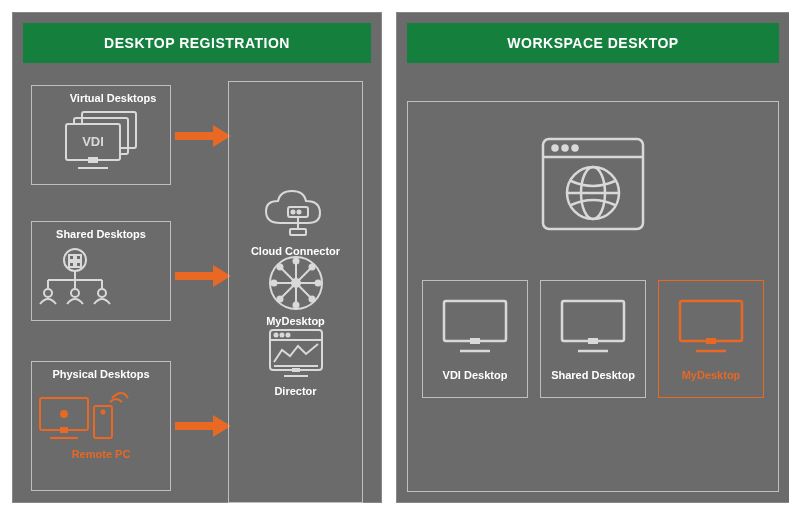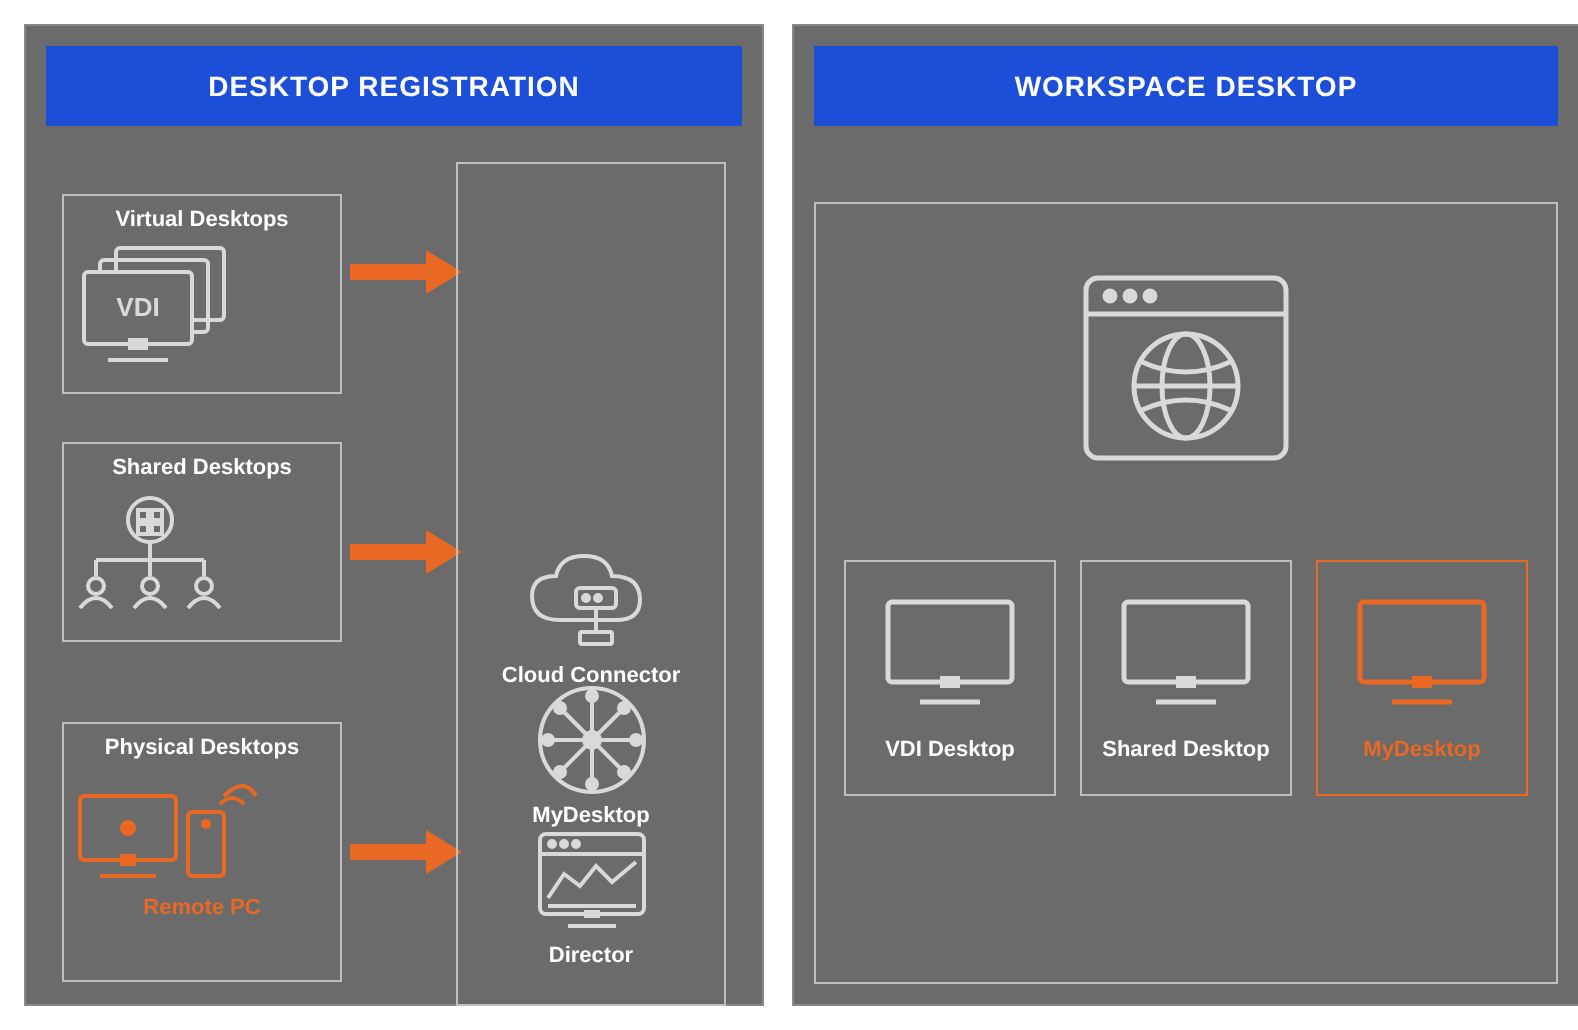--- a/index.html
+++ b/index.html
@@ -21,21 +21,21 @@
     border: 1px solid #888;
     flex: 1;
     display: flex;
     flex-direction: column;
     padding: 10px;
     position: relative;
   }
   .panel-left { flex: 0 0 370px; }
   .panel-right { flex: 0 0 377px; }
   .title-bar {
-    background: #1d4ed8;
+    background: #15803d;
     color: #fff;
     font-weight: bold;
     font-size: 14px;
     text-align: center;
     padding: 12px 6px;
     letter-spacing: 0.5px;
   }
   .left-body {
     flex: 1;
     position: relative;
@@ -61,21 +61,21 @@
   .src-box .sub { font-size: 11px; color:#e86824; font-weight:bold; margin-top:-2px;}
   .svc-col {
     position: absolute;
     right: 8px;
     top: 0;
     width: 135px;
     height: 422px;
     border: 1px solid #bfbfbf;
     display: flex;
     flex-direction: column;
-    justify-content: flex-end;
+    justify-content: center;
     align-items: center;
     padding: 18px 16px;
   }
   .svc {
     text-align: center;
     color: #fff;
     font-size: 11px;
     font-weight: bold;
   }
   .svc .ic { height: 52px; display:flex; align-items:center; justify-content:center; margin-bottom:6px;}
@@ -112,21 +112,21 @@
 </style>
 </head>
 <body>
 
 <div class="wrap">
 
   <div class="panel panel-left">
     <div class="title-bar">DESKTOP REGISTRATION</div>
     <div class="left-body">
 
-      <div class="src-box" style="top:16px;">
+      <div class="src-box" style="top:4px;padding-left:24px;">
         <div class="lbl">Virtual Desktops</div>
         <div class="ic">
           <svg width="96" height="62" viewBox="0 0 96 62">
             <g fill="none" stroke="#d9d9d9" stroke-width="2">
               <rect x="26" y="2" width="54" height="36" rx="2"></rect>
               <rect x="18" y="8" width="54" height="36" rx="2"></rect>
               <rect x="10" y="14" width="54" height="36" rx="2" fill="#6b6b6b"></rect>
               <line x1="32" y1="50" x2="42" y2="50" stroke-width="6"></line>
               <line x1="22" y1="58" x2="52" y2="58"></line>
             </g>

